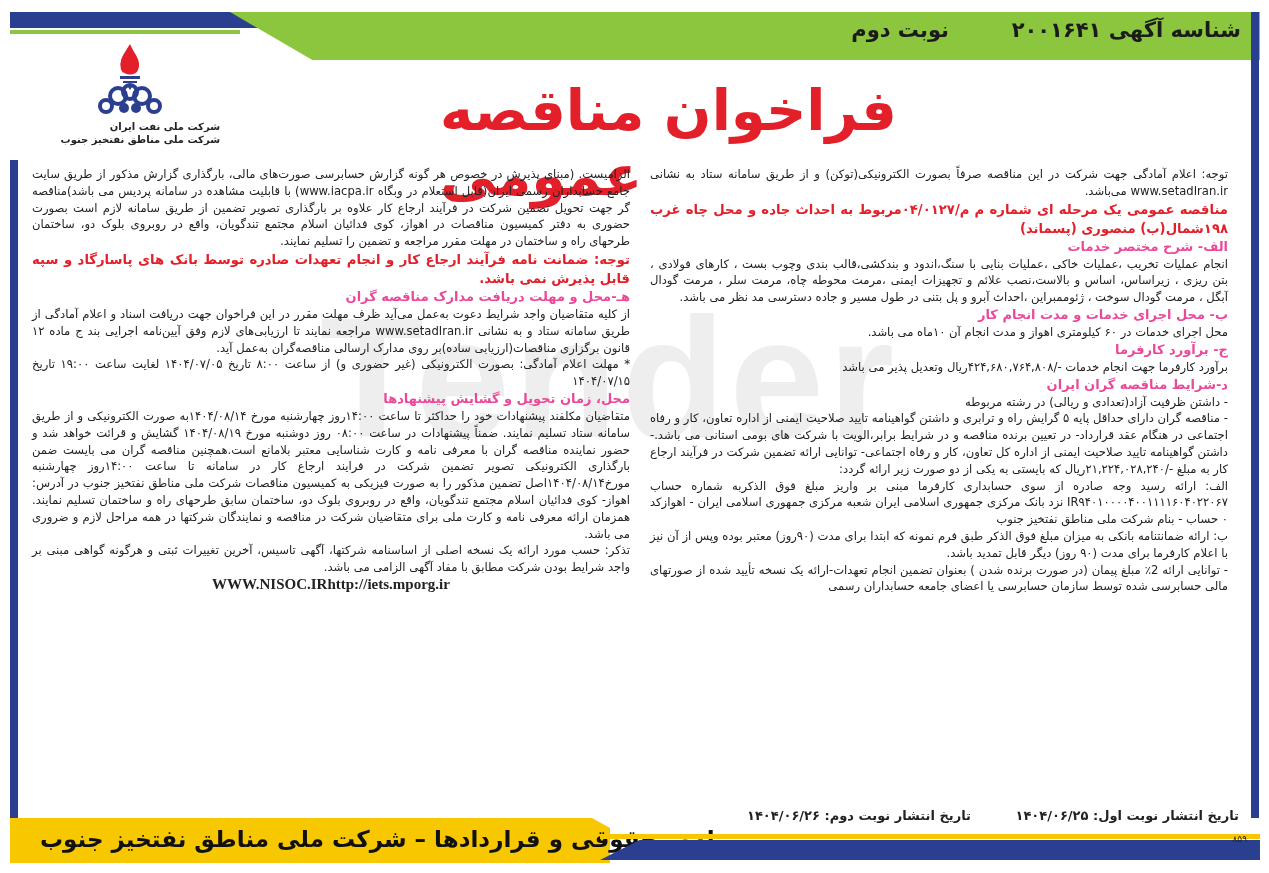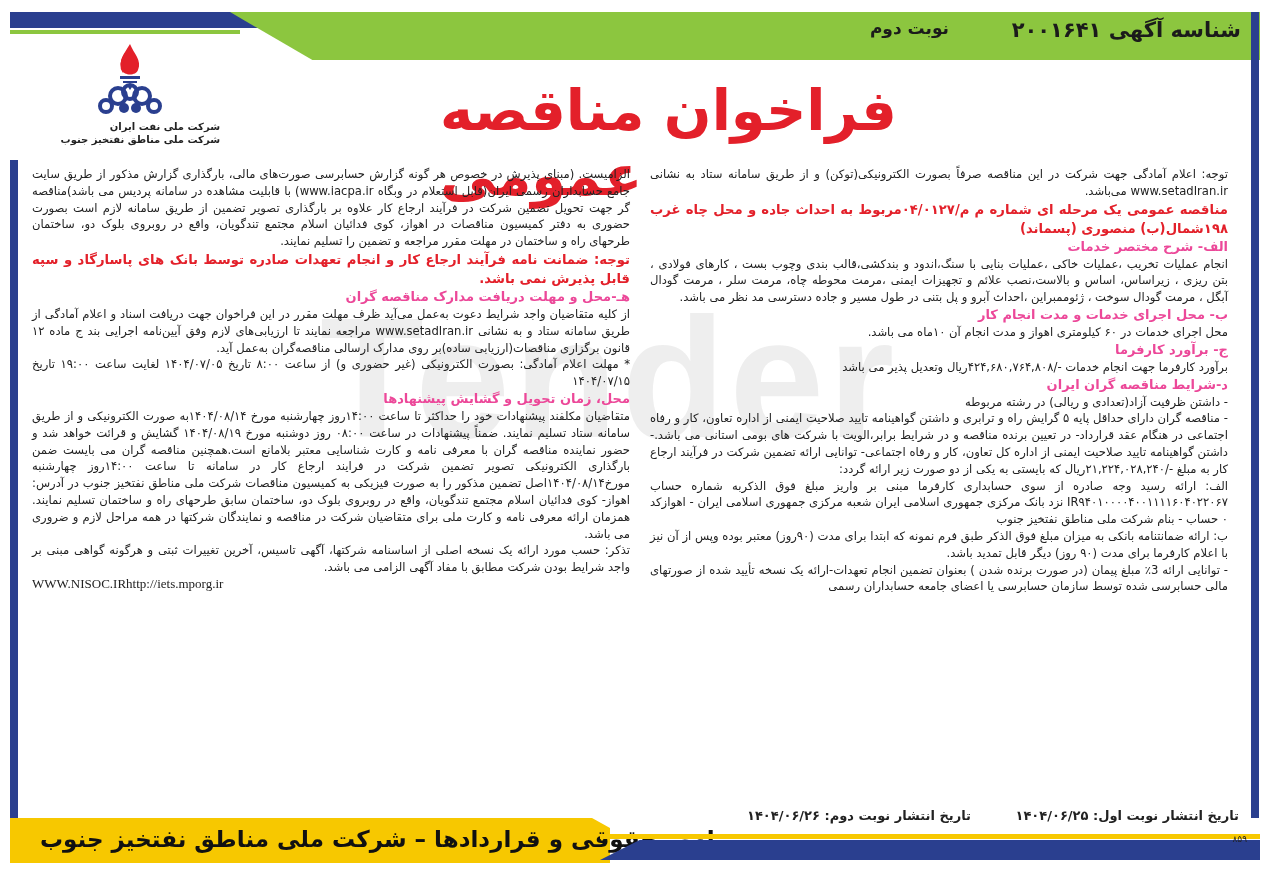--- a/index.html
+++ b/index.html
@@ -8,36 +8,36 @@
 
   .frame { position: absolute; left: 10px; top: 12px; width: 1250px; height: 848px; background: #fff; }
   .top-blue { position: absolute; left: 10px; top: 12px; width: 1250px; height: 16px; background: #2a3f8f; }
   .top-green-band { position: absolute; left: 230px; top: 12px; width: 1030px; height: 48px; background: #8cc63f;
     clip-path: polygon(0 0, 100% 0, 100% 100%, 8% 100%); }
   .top-green-line { position: absolute; left: 10px; top: 30px; width: 230px; height: 4px; background: #8cc63f; }
   .right-blue { position: absolute; right: 10px; top: 12px; width: 8px; height: 806px; background: #2a3f8f; }
   .left-blue { position: absolute; left: 10px; top: 160px; width: 8px; height: 660px; background: #2a3f8f; }
 
   .ad-id { position: absolute; right: 28px; top: 18px; font-size: 21px; font-weight: bold; color: #1b1b1b; direction: rtl; }
-  .round { position: absolute; right: 320px; top: 18px; font-size: 17px; font-weight: bold; color: #1b1b1b; direction: rtl; }
+  .round { position: absolute; right: 320px; top: 18px; font-size: 21px; font-weight: bold; color: #1b1b1b; direction: rtl; }
 
   .logo { position: absolute; left: 40px; top: 40px; width: 180px; height: 120px; text-align: right; }
   .logo svg { display: block; margin: 0 auto; }
   .logo-text { font-size: 10px; font-weight: bold; color: #222; direction: rtl; line-height: 13px; }
 
   .main-title { position: absolute; left: 440px; top: 78px; width: 560px; text-align: left; font-size: 56px; font-weight: 900;
     color: #e3202a; direction: rtl; letter-spacing: -1px; }
 
   .col { position: absolute; direction: rtl; text-align: justify; font-size: 11.6px; line-height: 16.8px; color: #222; }
   .col-right { left: 650px; top: 166px; width: 578px; }
   .col-left { left: 32px; top: 166px; width: 598px; }
   .col p { margin: 0; }
   .red-bold { color: #e3202a; font-weight: bold; font-size: 13.2px; line-height: 19px; }
   .heading { font-weight: bold; font-size: 13px; line-height: 18px; color: #ec4899; }
-  .url-line { text-align: left; font-family: "Liberation Serif", serif; font-weight: normal; font-size: 13px; direction: ltr; margin-top: 2px; }
+  .url-line { text-align: center; font-family: "Liberation Serif", serif; font-weight: bold; font-size: 15px; direction: ltr; margin-top: 2px; }
 
   .pub-dates { position: absolute; right: 30px; top: 808px; direction: rtl; font-size: 13px; font-weight: bold; color: #222; }
   .pub-dates span { margin-left: 40px; }
 
   .yellow-band { position: absolute; left: 10px; top: 818px; width: 600px; height: 45px; background: #f7c800;
     clip-path: polygon(0 0, 97% 0, 100% 22%, 100% 100%, 0 100%); }
   .footer-title { position: absolute; left: 40px; top: 826px; font-size: 23px; font-weight: 900; color: #111; direction: rtl; }
   .bottom-yellow-line { position: absolute; left: 600px; top: 834px; width: 660px; height: 5px; background: #f7c800; }
   .bottom-blue { position: absolute; left: 600px; top: 840px; width: 660px; height: 20px; background: #2a3f8f;
     clip-path: polygon(6% 0, 100% 0, 100% 100%, 0 100%); }
@@ -89,21 +89,21 @@
   <p>انجام عملیات تخریب ،عملیات خاکی ،عملیات بنایی با سنگ،اندود و بندکشی،قالب بندی وچوب بست ، کارهای فولادی ، بتن ریزی ، زیراساس، اساس و بالاست،نصب علائم و تجهیزات ایمنی ،مرمت محوطه چاه، مرمت سلر ، مرمت گودال آبگل ، مرمت گودال سوخت ، ژئوممبراین ،احداث آبرو و پل بتنی در طول مسیر و جاده دسترسی مد نظر می باشد.</p>
   <p class="heading">ب-  محل اجرای خدمات و مدت انجام کار</p>
   <p>محل اجرای خدمات در ۶۰ کیلومتری اهواز و مدت انجام آن ۱۰ماه می باشد.</p>
   <p class="heading">ج-  برآورد کارفرما</p>
   <p>برآورد کارفرما جهت انجام خدمات  -/۴۲۴,۶۸۰,۷۶۴,۸۰۸ریال وتعدیل پذیر می باشد</p>
   <p class="heading">د-شرایط مناقصه گران ایران</p>
   <p>- داشتن ظرفیت آزاد(تعدادی و ریالی) در رشته مربوطه</p>
   <p>- مناقصه گران دارای  حداقل پایه ۵ گرایش راه و ترابری و داشتن گواهینامه تایید صلاحیت ایمنی از اداره تعاون، کار و رفاه اجتماعی در هنگام عقد قرارداد- در تعیین برنده مناقصه و در شرایط برابر،الویت با شرکت های بومی استانی می باشد.-داشتن گواهینامه تایید صلاحیت ایمنی از اداره کل تعاون، کار و رفاه اجتماعی- توانایی ارائه تضمین شرکت در فرآیند ارجاع کار به مبلغ -/۲۱,۲۲۴,۰۲۸,۲۴۰ریال که بایستی به یکی از دو صورت زیر ارائه گردد:</p>
   <p>الف: ارائه رسید وجه صادره از سوی حسابداری کارفرما مبنی بر واریز مبلغ فوق الذکربه شماره حساب IR۹۴۰۱۰۰۰۰۴۰۰۱۱۱۱۶۰۴۰۲۲۰۶۷ نزد بانک مرکزی جمهوری اسلامی ایران شعبه مرکزی جمهوری اسلامی ایران - اهوازکد ۰ حساب - بنام شرکت ملی مناطق نفتخیز جنوب</p>
   <p>ب: ارائه ضمانتنامه بانکی به میزان مبلغ فوق الذکر طبق فرم نمونه که ابتدا برای مدت (۹۰روز) معتبر بوده وپس از آن نیز با اعلام کارفرما برای مدت (۹۰ روز) دیگر قابل تمدید باشد.</p>
-  <p>- توانایی ارائه 3٪ مبلغ پیمان (در صورت برنده شدن ) بعنوان تضمین انجام تعهدات-ارائه یک نسخه تأیید شده از صورتهای مالی حسابرسی شده توسط سازمان حسابرسی یا اعضای جامعه حسابداران رسمی</p>
+  <p>- توانایی ارائه 2٪ مبلغ پیمان (در صورت برنده شدن ) بعنوان تضمین انجام تعهدات-ارائه یک نسخه تأیید شده از صورتهای مالی حسابرسی شده توسط سازمان حسابرسی یا اعضای جامعه حسابداران رسمی</p>
 </div>
 
 <div class="col col-left">
   <p>الزامیست. (مبنای پذیرش در خصوص هر گونه گزارش حسابرسی صورت‌های مالی، بارگذاری گزارش مذکور از طریق سایت جامع حسابداران رسمی ایران(قابل استعلام در وبگاه www.iacpa.ir) با قابلیت مشاهده در سامانه پردیس می باشد)مناقصه گر جهت تحویل تضمین شرکت در فرآیند ارجاع کار علاوه بر بارگذاری تصویر تضمین از طریق سامانه لازم است بصورت حضوری به دفتر کمیسیون مناقصات در اهواز، کوی فدائیان اسلام مجتمع تندگویان، واقع در روبروی بلوک دو، ساختمان طرحهای راه و ساختمان در مهلت مقرر مراجعه و تضمین را تسلیم نمایند.</p>
   <p class="red-bold">توجه: ضمانت نامه فرآیند ارجاع کار و انجام تعهدات صادره توسط بانک های پاسارگاد و سپه قابل پذیرش نمی باشد.</p>
   <p class="heading">هـ-محل و مهلت دریافت مدارک مناقصه گران</p>
   <p>از کلیه متقاضیان واجد شرایط دعوت به‌عمل می‌آید ظرف مهلت مقرر در این فراخوان جهت دریافت اسناد و اعلام آمادگی از طریق سامانه ستاد و به نشانی www.setadIran.ir مراجعه نمایند تا ارزیابی‌های لازم وفق آیین‌نامه اجرایی بند ج ماده ۱۲ قانون برگزاری مناقصات(ارزیابی ساده)بر روی مدارک ارسالی مناقصه‌گران به‌عمل آید.</p>
   <p>* مهلت اعلام آمادگی: بصورت الکترونیکی (غیر حضوری و) از ساعت ۸:۰۰ تاریخ ۱۴۰۴/۰۷/۰۵ لغایت ساعت ۱۹:۰۰ تاریخ ۱۴۰۴/۰۷/۱۵</p>
   <p class="heading">محل، زمان تحویل و گشایش پیشنهادها</p>
   <p>متقاضیان مکلفند پیشنهادات خود را حداکثر تا ساعت ۱۴:۰۰روز چهارشنبه مورخ ۱۴۰۴/۰۸/۱۴به صورت الکترونیکی و از طریق سامانه ستاد تسلیم نمایند. ضمناً پیشنهادات در ساعت ۰۸:۰۰ روز دوشنبه مورخ ۱۴۰۴/۰۸/۱۹ گشایش و قرائت خواهد شد و حضور نماینده مناقصه گران با معرفی نامه و کارت شناسایی معتبر بلامانع است.همچنین مناقصه گران می بایست ضمن بارگذاری الکترونیکی تصویر تضمین شرکت در فرایند ارجاع کار در سامانه تا ساعت ۱۴:۰۰روز چهارشنبه مورخ۱۴۰۴/۰۸/۱۴اصل تضمین مذکور را به صورت فیزیکی به کمیسیون مناقصات شرکت ملی مناطق نفتخیز جنوب در آدرس: اهواز- کوی فدائیان اسلام مجتمع تندگویان، واقع در روبروی بلوک دو، ساختمان سابق طرحهای راه و ساختمان تسلیم نمایند. همزمان ارائه معرفی نامه و کارت ملی برای متقاضیان شرکت در مناقصه و نمایندگان شرکتها در همه مراحل لازم و ضروری می باشد.</p>

